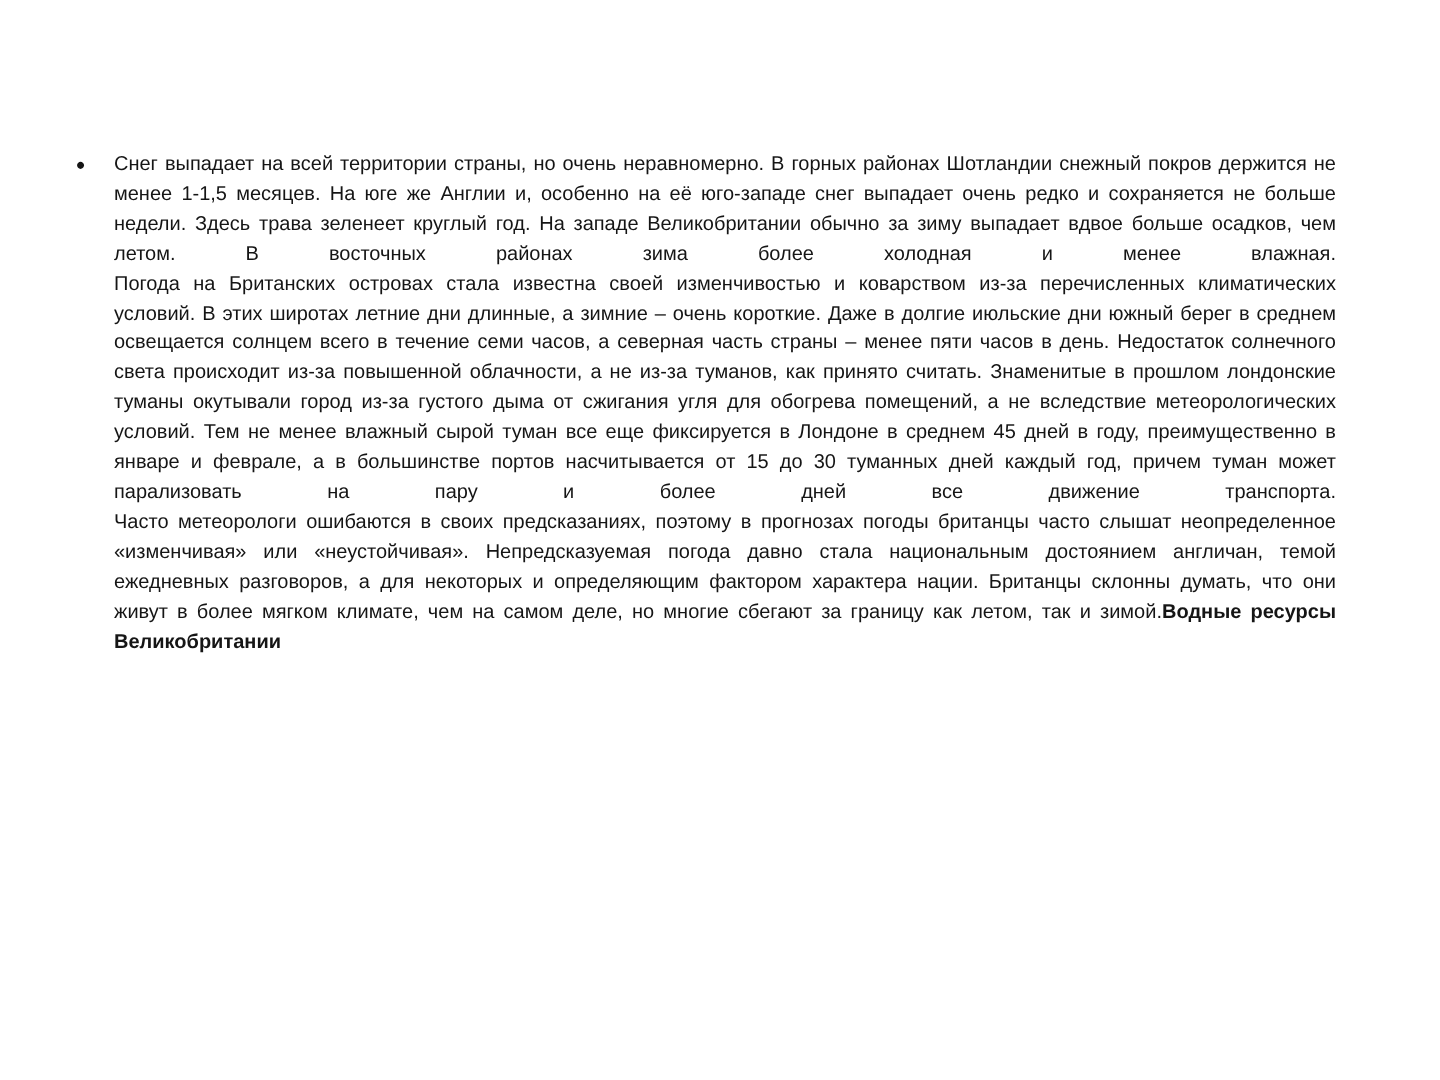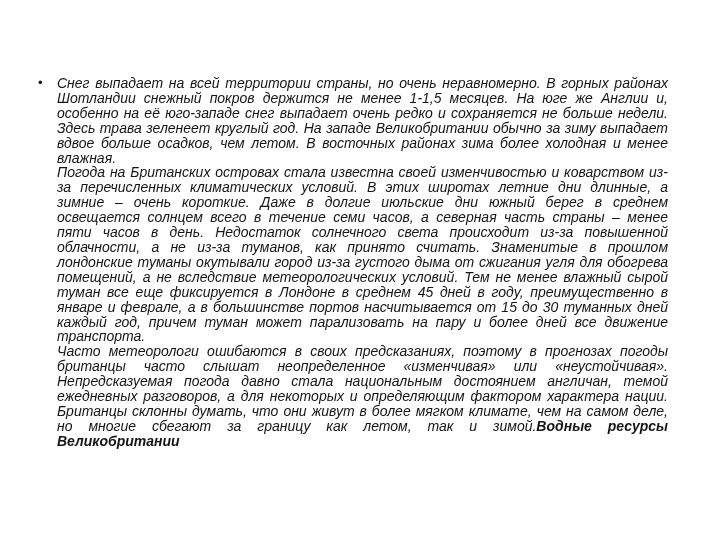--- a/index.html
+++ b/index.html
@@ -36,25 +36,24 @@
     line-height: 14.9px;
     text-align: left;
     color: #151515;
   }
   .text-block {
     width: 611px;
   }
   .para {
     margin: 0;
     padding: 0;
-    font-size: 14px;
+    font-size: 10px;
     line-height: 14.9px;
     text-align: justify;
     word-spacing: 0.5px;
-    font-style: italic;
   }
   .justify-last {
     text-align-last: justify;
   }
   .bold-heading {
     font-weight: bold;
     margin-top: 36px;
   }
 </style>
 </head>

